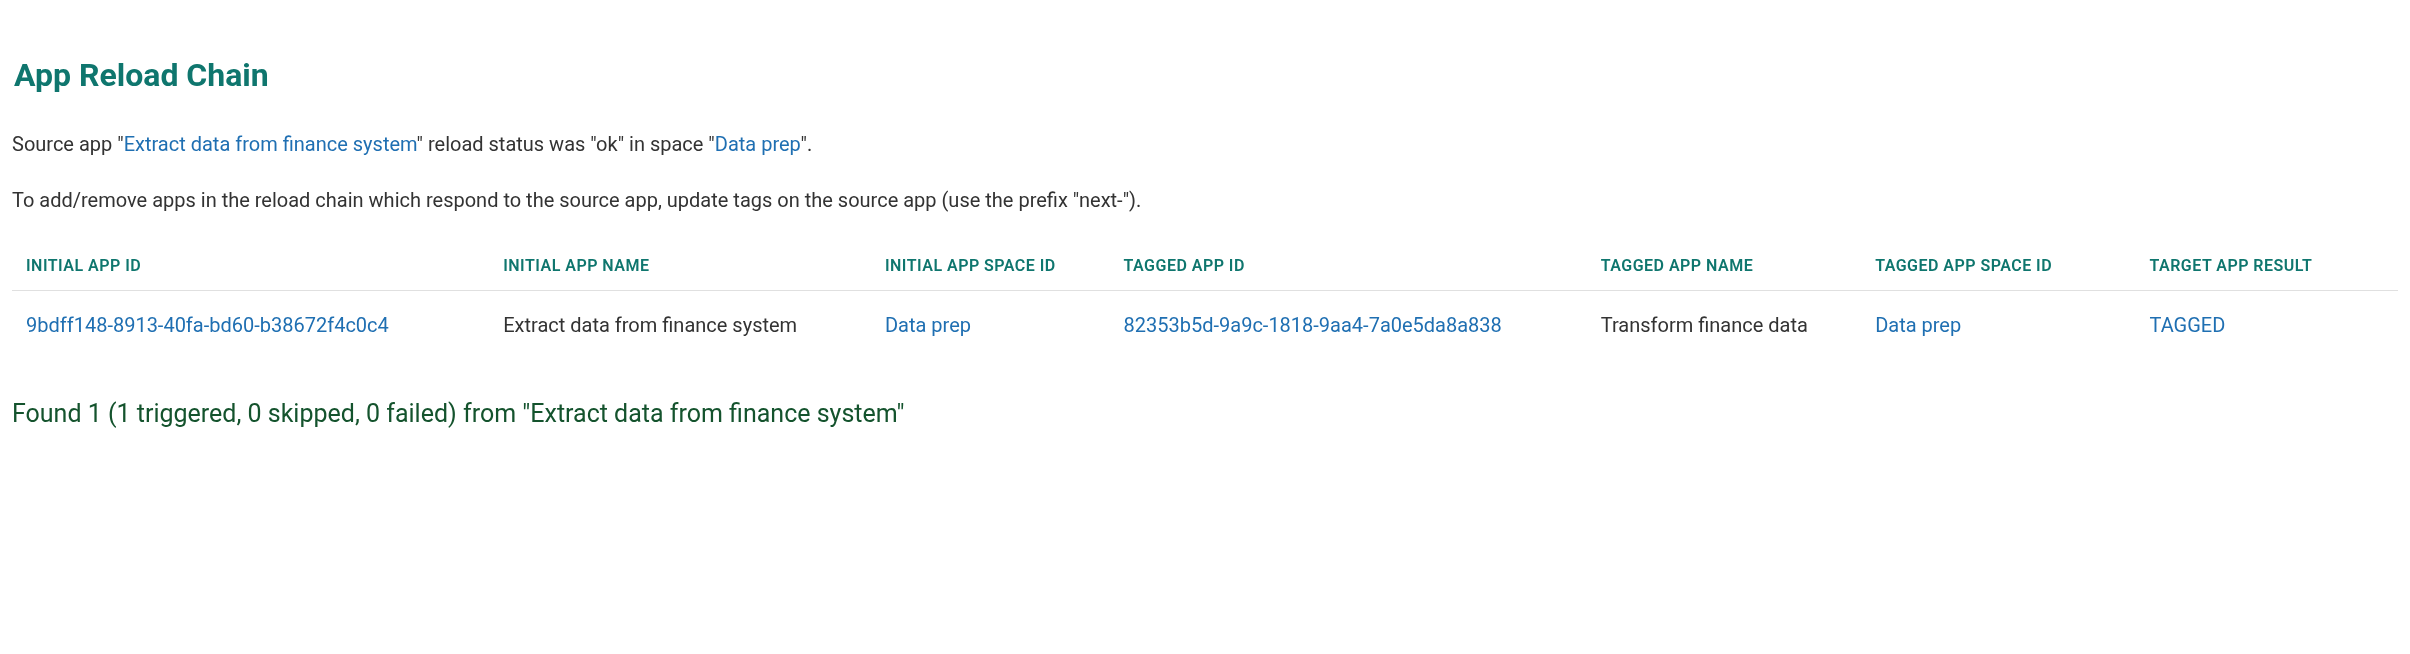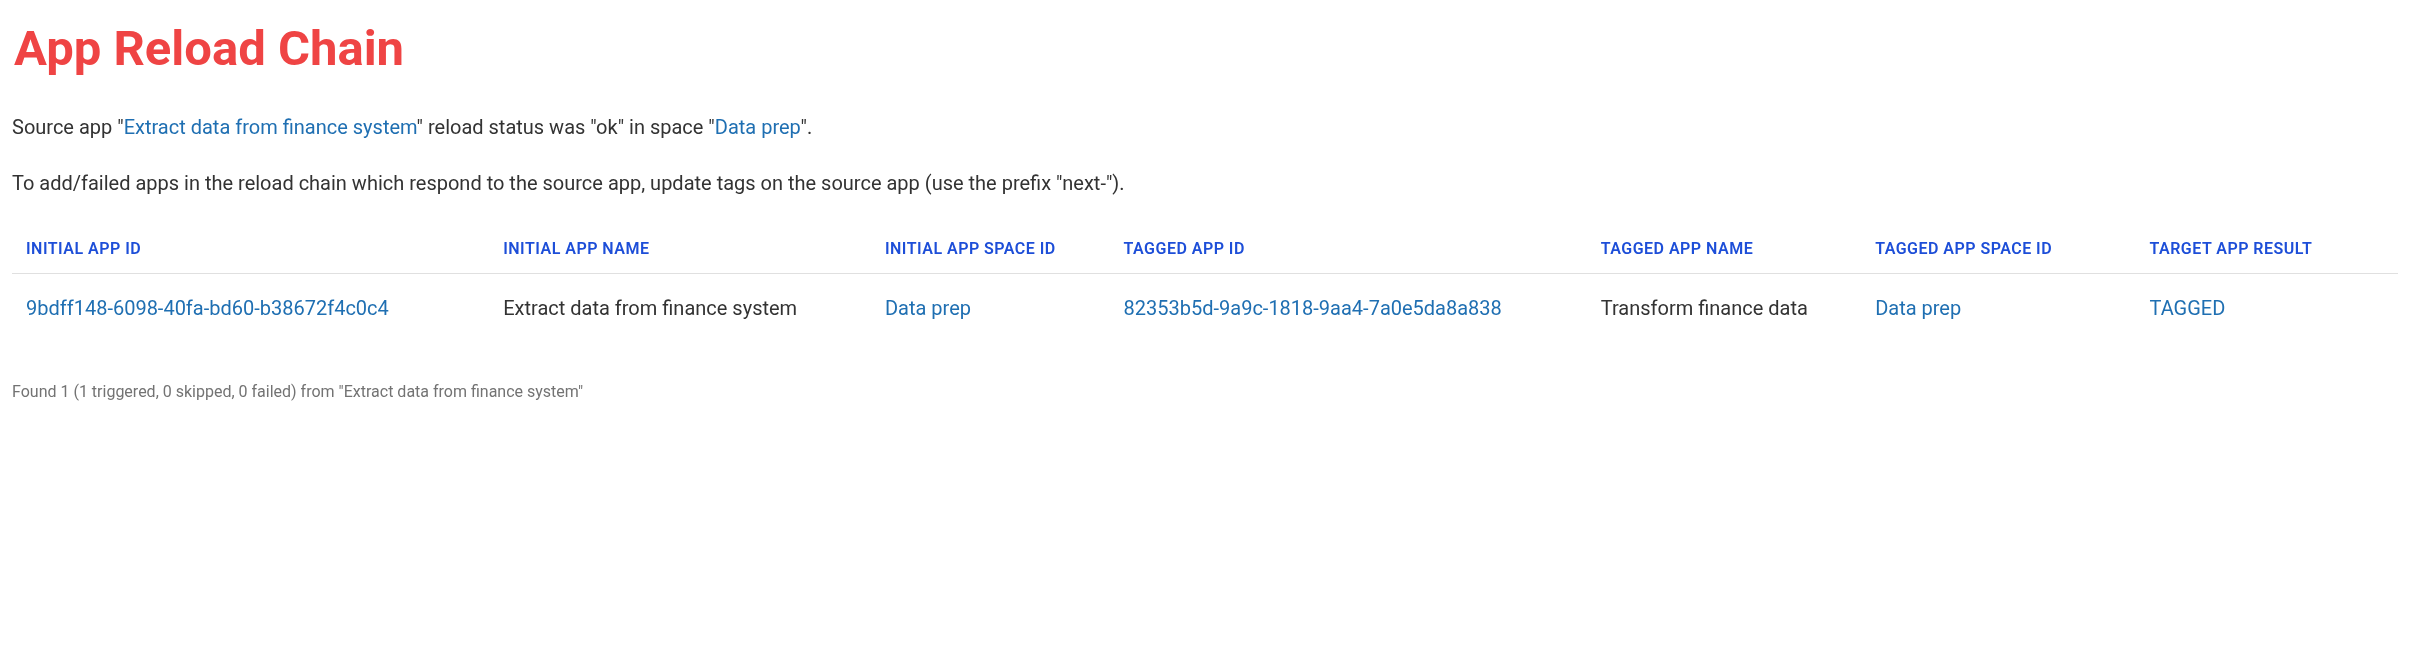--- a/index.html
+++ b/index.html
@@ -8,25 +8,26 @@
     padding: 0;
   }
   body {
     font-family: -apple-system, BlinkMacSystemFont, "Segoe UI", Roboto, "Helvetica Neue", Arial, sans-serif;
     color: #333333;
     background: #ffffff;
     padding: 20px 12px 20px 12px;
     font-size: 20px;
   }
   h1 {
-    font-size: 49px;
+    font-size: 32px;
     font-weight: 700;
-    color: #ef4444;
+    color: #0f766e;
     margin-bottom: 36px;
     padding-left: 2px;
+    margin-top: 36px;
   }
   .para {
     font-size: 20px;
     color: #333333;
     margin-bottom: 28px;
     line-height: 1.4;
   }
   .link {
     color: #1f6fb2;
     text-decoration: none;
@@ -36,57 +37,57 @@
     width: 100%;
     border-collapse: collapse;
     margin: 10px 0 40px 0;
     table-layout: fixed;
   }
   thead th {
     text-align: left;
     font-size: 16px;
     font-weight: 600;
     letter-spacing: 0.03em;
-    color: #1d4ed8;
+    color: #0f766e;
     text-transform: uppercase;
     padding: 12px 14px 12px 14px;
     border-bottom: 1px solid #e0e0e0;
     vertical-align: top;
     line-height: 1.5;
   }
   tbody td {
     font-size: 20px;
     color: #333333;
     padding: 20px 14px;
     vertical-align: top;
     line-height: 1.4;
     word-wrap: break-word;
   }
   .summary {
-    font-size: 16px;
-    color: #737373;
+    font-size: 25px;
+    color: #14532d;
   }
   .col-a { width: 20%; }
   .col-b { width: 16%; }
   .col-c { width: 10%; }
   .col-d { width: 20%; }
   .col-e { width: 11.5%; }
   .col-f { width: 11.5%; }
   .col-g { width: 11%; }
 </style>
 </head>
 <body>
 
 <h1>App Reload Chain</h1>
 
 <p class="para">
   <span>Source app "</span><a class="link">Extract data from finance system</a><span>" reload status was "ok" in space "</span><a class="link">Data prep</a><span>".</span>
 </p>
 
-<p class="para">To add/failed apps in the reload chain which respond to the source app, update tags on the source app (use the prefix "next-").</p>
+<p class="para">To add/remove apps in the reload chain which respond to the source app, update tags on the source app (use the prefix "next-").</p>
 
 <table>
   <colgroup>
     <col class="col-a">
       <col class="col-b">
       <col class="col-c">
       <col class="col-d">
       <col class="col-e">
       <col class="col-f">
       <col class="col-g">
@@ -97,21 +98,21 @@
       <th>INITIAL APP NAME</th>
       <th>INITIAL APP SPACE ID</th>
       <th>TAGGED APP ID</th>
       <th>TAGGED APP NAME</th>
       <th>TAGGED APP SPACE ID</th>
       <th>TARGET APP RESULT</th>
     </tr>
   </thead>
   <tbody>
     <tr>
-      <td><a class="link">9bdff148-6098-40fa-bd60-b38672f4c0c4</a></td>
+      <td><a class="link">9bdff148-8913-40fa-bd60-b38672f4c0c4</a></td>
       <td>Extract data from finance system</td>
       <td><a class="link">Data prep</a></td>
       <td><a class="link">82353b5d-9a9c-1818-9aa4-7a0e5da8a838</a></td>
       <td>Transform finance data</td>
       <td><a class="link">Data prep</a></td>
       <td><a class="link">TAGGED</a></td>
     </tr>
   </tbody>
 </table>
 

